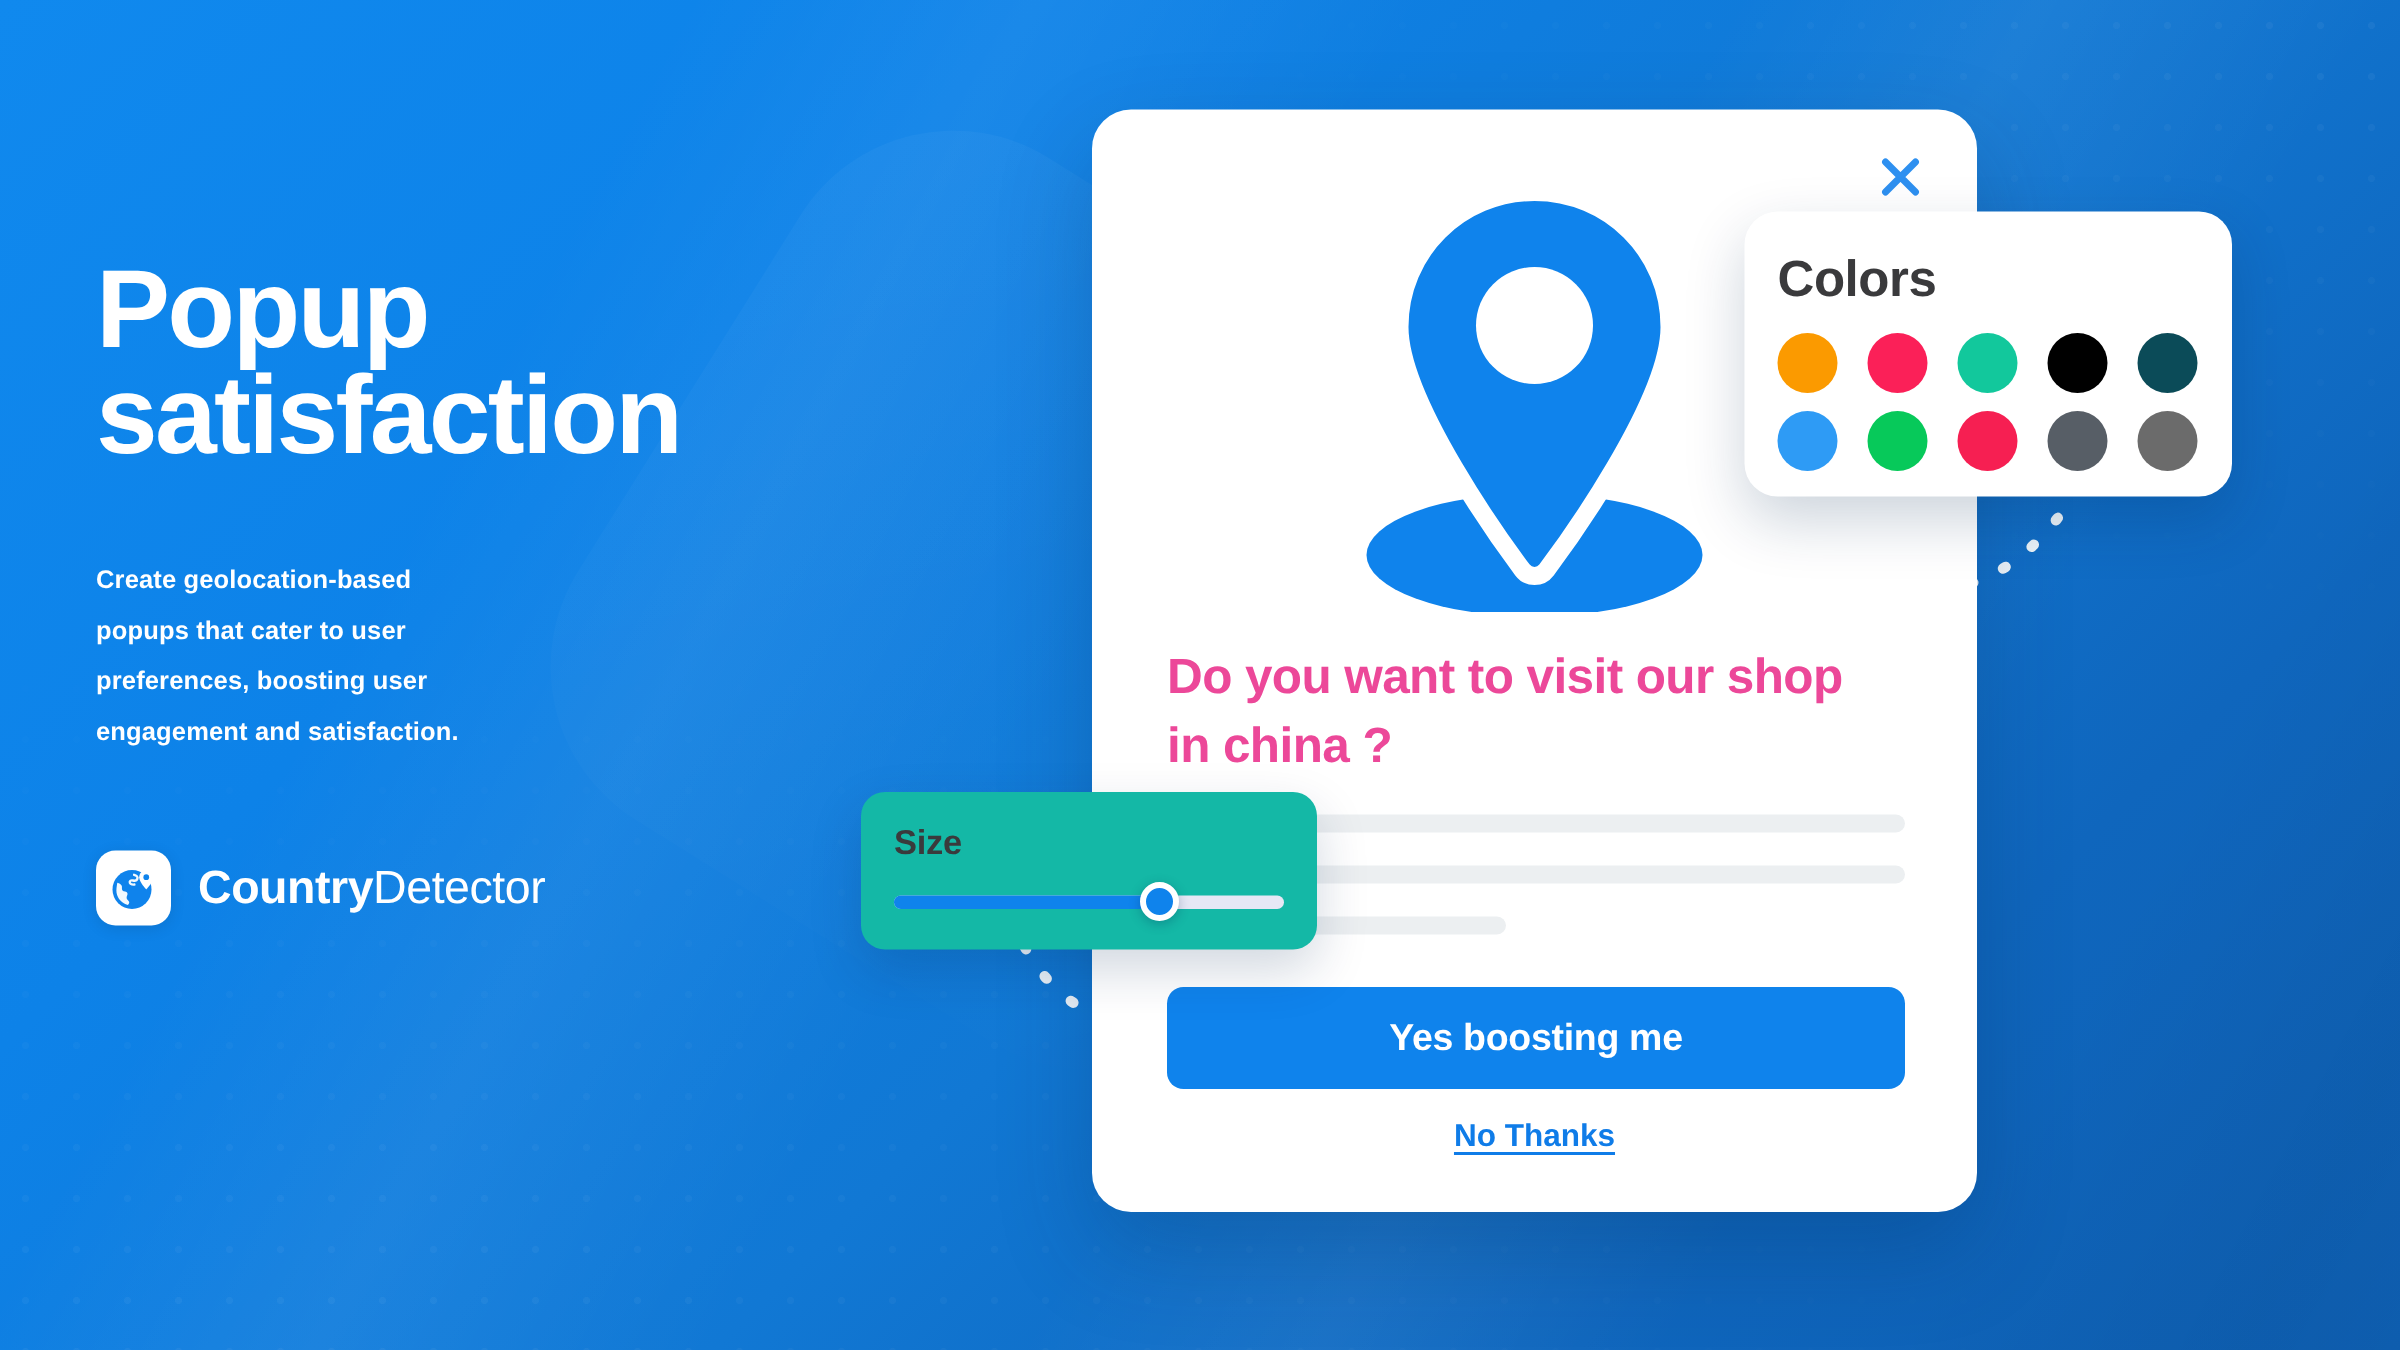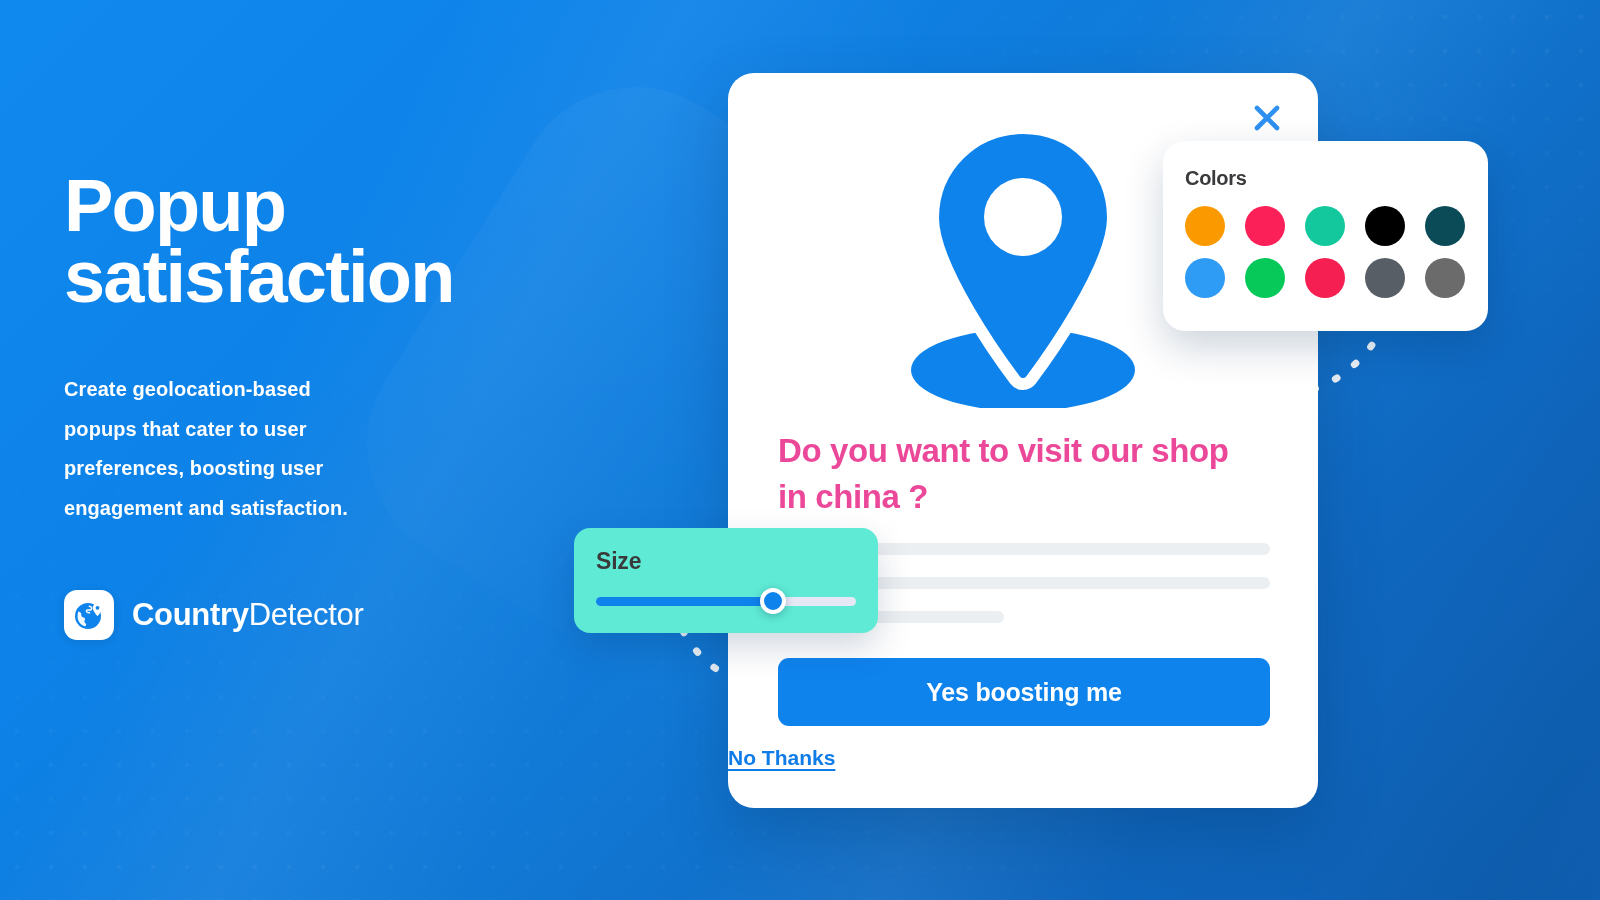--- a/index.html
+++ b/index.html
@@ -53,21 +53,21 @@
   }
   .headline {
     font-size:74px;
     line-height:0.96;
     font-weight:700;
     letter-spacing:-1.8px;
     white-space:pre-line;
   }
   .subcopy {
     margin-top:58px;
-    font-size:20px;
+    font-size:17px;
     line-height:1.98;
     font-weight:600;
     letter-spacing:0.1px;
     max-width:430px;
     white-space:pre-line;
   }
   .brand {
     margin-top:62px;
     display:flex; align-items:center; gap:18px;
   }
@@ -120,50 +120,50 @@
     height:68px; border-radius:11px;
     background:#0f83ec; border:none;
     color:#ffffff; font-size:25px; font-weight:700;
     letter-spacing:-0.2px;
     font-family:"Liberation Sans", sans-serif;
     cursor:pointer;
     display:flex; align-items:center; justify-content:center;
   }
   .decline {
     position:absolute; left:0; right:0; top:673px;
-    text-align:left;
+    text-align:center;
     color:#0f7ce8; font-size:21px; font-weight:700;
     text-decoration:underline; text-underline-offset:4px;
     cursor:pointer;
   }
 
   
   .colors-panel {
     position:absolute; left:1163px; top:141px;
     width:325px; height:190px;
     background:#ffffff; border-radius:22px;
     box-shadow:0 16px 40px rgba(4,40,82,0.20);
     padding:26px 0 0 22px;
   }
   .colors-title {
-    font-size:20px; font-weight:700; color:#3a3a3c;
+    font-size:34px; font-weight:700; color:#3a3a3c;
     letter-spacing:-0.3px; margin-bottom:16px;
   }
   .swatch-grid {
     display:grid;
     grid-template-columns: repeat(5, 40px);
     gap:12px 20px;
   }
   .swatch { width:40px; height:40px; border-radius:50%; cursor:pointer; }
 
   
   .size-panel {
     position:absolute; left:574px; top:528px;
     width:304px; height:105px;
-    background:#5eead4; border-radius:16px;
+    background:#14b8a6; border-radius:16px;
     box-shadow:0 14px 34px rgba(4,40,82,0.18);
     padding:20px 22px 0 22px;
   }
   .size-label {
     font-size:23px; font-weight:700; color:#3a3a3c;
     letter-spacing:-0.2px;
   }
   .slider {
     position:relative; margin-top:20px; height:12px;
   }

